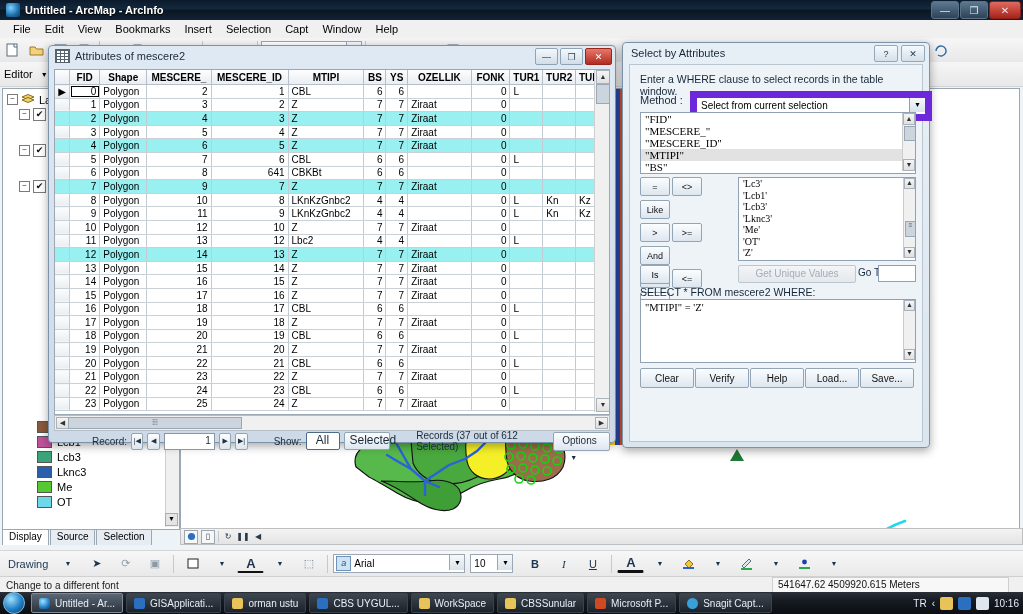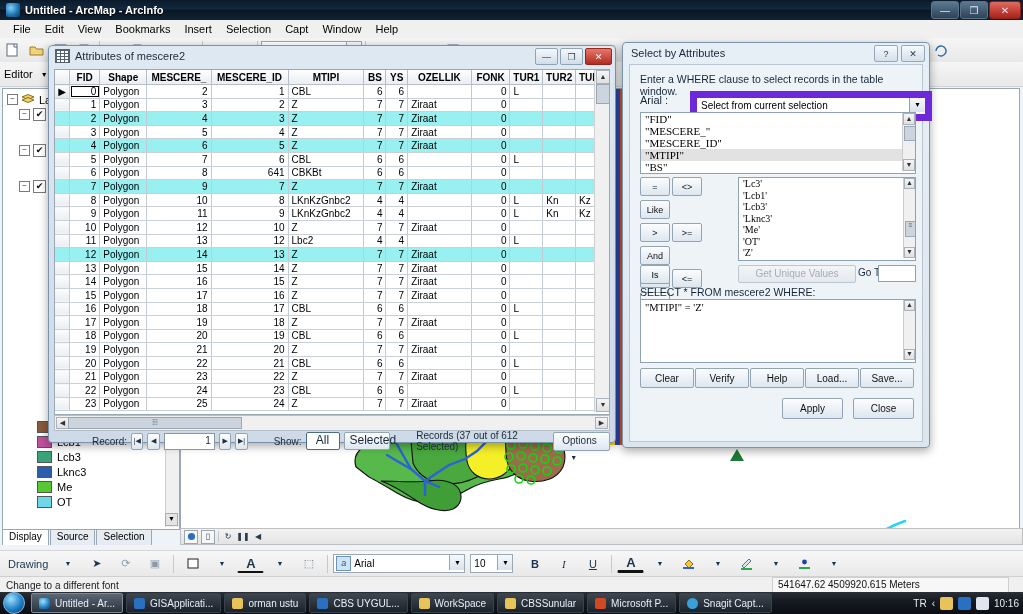--- a/index.html
+++ b/index.html
@@ -939,21 +939,21 @@
   <div class="sba">
     <div class="sba-tbar">
       <div class="sba-title">Select by Attributes</div>
       <div class="sba-btns">
         <div class="sbab">?</div>
         <div class="sbab">✕</div>
       </div>
     </div>
     <div class="sba-body">
       <div class="sba-hint">Enter a WHERE clause to select records in the table window.</div>
-      <div class="sba-methlbl">Arial :</div>
+      <div class="sba-methlbl">Method :</div>
       <div class="methsel">
         <span>Select from current selection</span>
         <span class="arrow">▼</span>
       </div>
 
       <div class="fieldlist">
         <div class="fl-item">"FID"</div>
         <div class="fl-item">"MESCERE_"</div>
         <div class="fl-item">"MESCERE_ID"</div>
         <div class="fl-item hl">"MTIPI"</div>
@@ -1002,24 +1002,20 @@
         </div>
       </div>
 
       <div class="btnrow">
         <div class="dlgbtn">Clear</div>
         <div class="dlgbtn">Verify</div>
         <div class="dlgbtn">Help</div>
         <div class="dlgbtn">Load...</div>
         <div class="dlgbtn">Save...</div>
       </div>
-      <div class="btnrow2">
-        <div class="dlgbtn big">Apply</div>
-        <div class="dlgbtn big">Close</div>
-      </div>
     </div>
   </div>
 
   <div class="drawbar">
     <div class="dbtn">Drawing</div>
     <div class="dbtn" style="font-size:7px;">▼</div>
     <div class="dbtn">➤</div>
     <div class="dbtn" style="color:#8a9aa8;">⟳</div>
     <div class="dbtn" style="color:#8a9aa8;">▣</div>
     <div class="tsep"></div>

